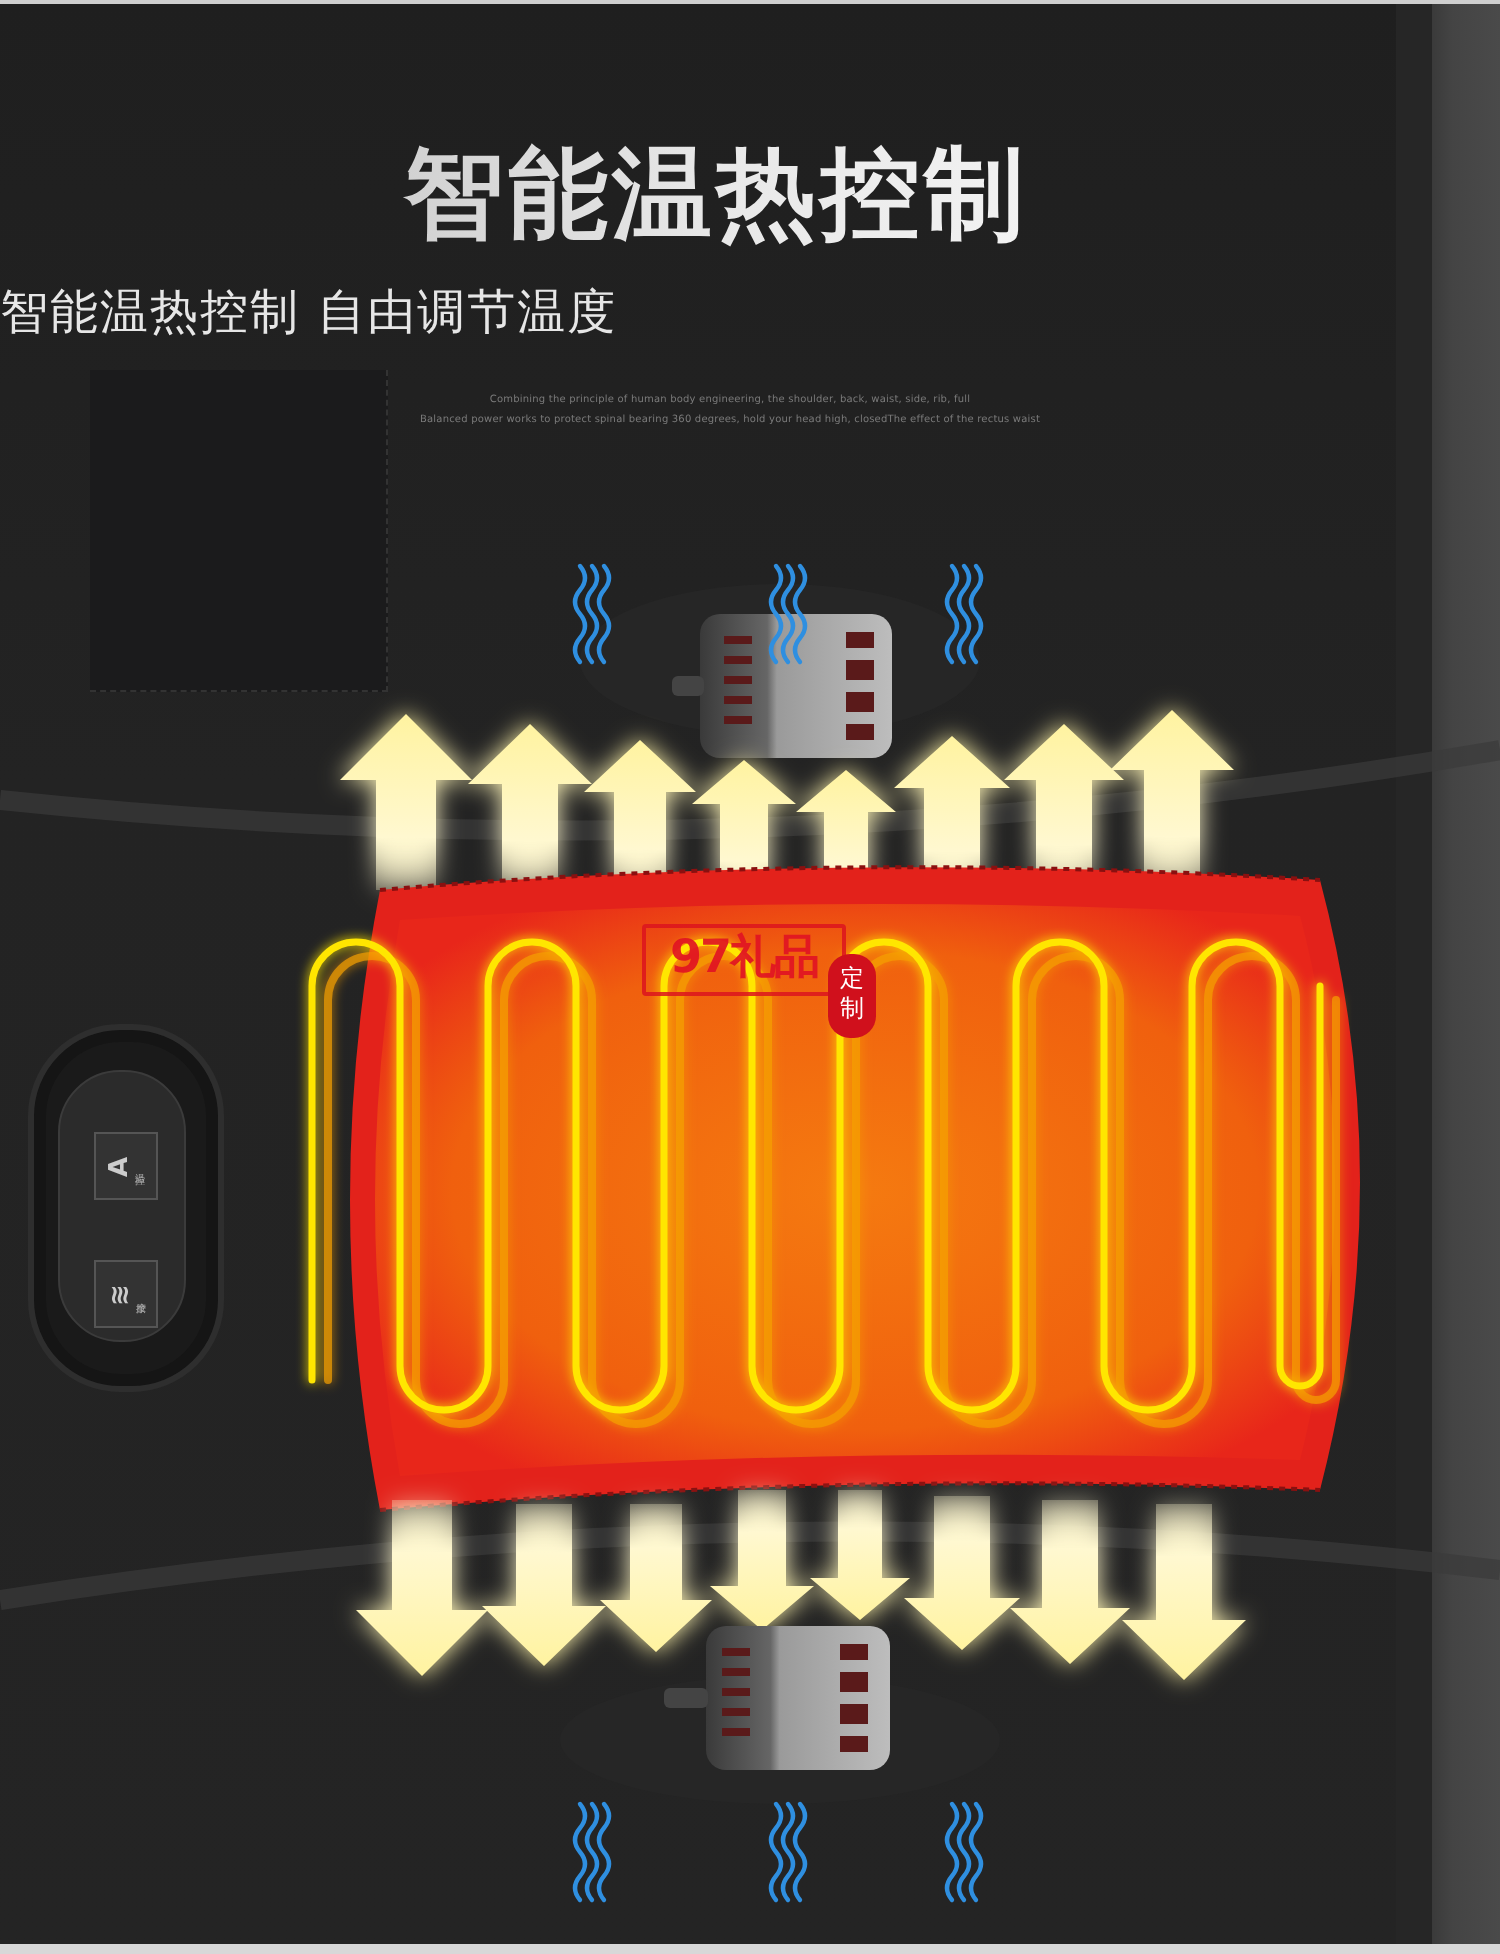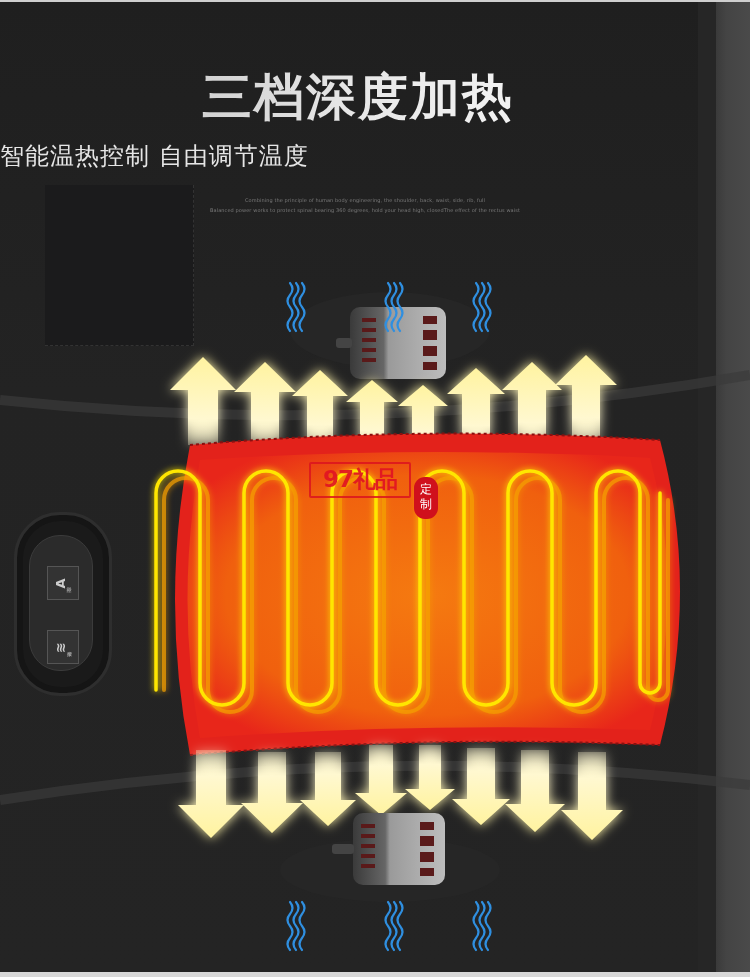--- a/index.html
+++ b/index.html
@@ -30,36 +30,36 @@
     border-radius: 46px; background: #1a1a1a; border: 3px solid #2e2e2e; box-shadow: inset 0 0 0 6px #151515; }
   .control-inner { position: absolute; left: 12px; top: 20px; width: 62px; height: 134px; border-radius: 31px;
     background: #2b2b2b; border: 1px solid #3b3b3b; }
   .ctl-btn { position: absolute; left: 17px; width: 30px; height: 32px; border: 1px solid #555; background: #333;
     display: flex; align-items: center; justify-content: center; gap: 1px; cursor: pointer; }
   .ctl-btn.b1 { top: 30px; }
   .ctl-btn.b2 { top: 94px; }
   .ctl-glyph { color: #ccc; font-size: 13px; font-weight: bold; transform: rotate(-90deg); display: inline-block; line-height: 1; }
   .ctl-label { color: #aaa; font-size: 5px; writing-mode: vertical-rl; line-height: 1; }
 
-  .wm-box { position: absolute; left: 309px; top: 462px; width: 98px; height: 32px; border: 2px solid rgba(220,20,30,0.85);
+  .wm-box { position: absolute; left: 321px; top: 462px; width: 98px; height: 32px; border: 2px solid rgba(220,20,30,0.85);
     border-radius: 2px; color: rgba(225,20,35,0.92); font-size: 23px; font-weight: bold; text-align: center; line-height: 30px; letter-spacing: -1px; }
   .wm-seal { position: absolute; left: 414px; top: 477px; width: 24px; height: 42px; background: #d0101c; border-radius: 11px;
     color: #fff; font-size: 12px; line-height: 15px; text-align: center; padding-top: 5px; box-sizing: border-box; }
   .wm-seal span { display: block; }
 </style>
 </head>
 <body>
 
 <div class="page">
   <div class="edge-top"></div>
   <div class="right-strip2"></div>
   <div class="right-strip"></div>
   <div class="panel-bg"></div>
 
-  <div class="title">三档深度加热</div>
+  <div class="title">智能温热控制</div>
   <div class="subtitle">智能温热控制 自由调节温度</div>
   <div class="en-line en1">Combining the principle of human body engineering, the shoulder, back, waist, side, rib, full</div>
   <div class="en-line en2">Balanced power works to protect spinal bearing 360 degrees, hold your head high, closedThe effect of the rectus waist</div>
 
   <svg class="art" viewBox="0 0 750 977" xmlns="http://www.w3.org/2000/svg">
     <defs>
       <filter id="glow" x="-50%" y="-50%" width="200%" height="200%">
         <feGaussianBlur stdDeviation="6" result="b"></feGaussianBlur>
         <feMerge>
             <feMergeNode in="b"></feMergeNode>

